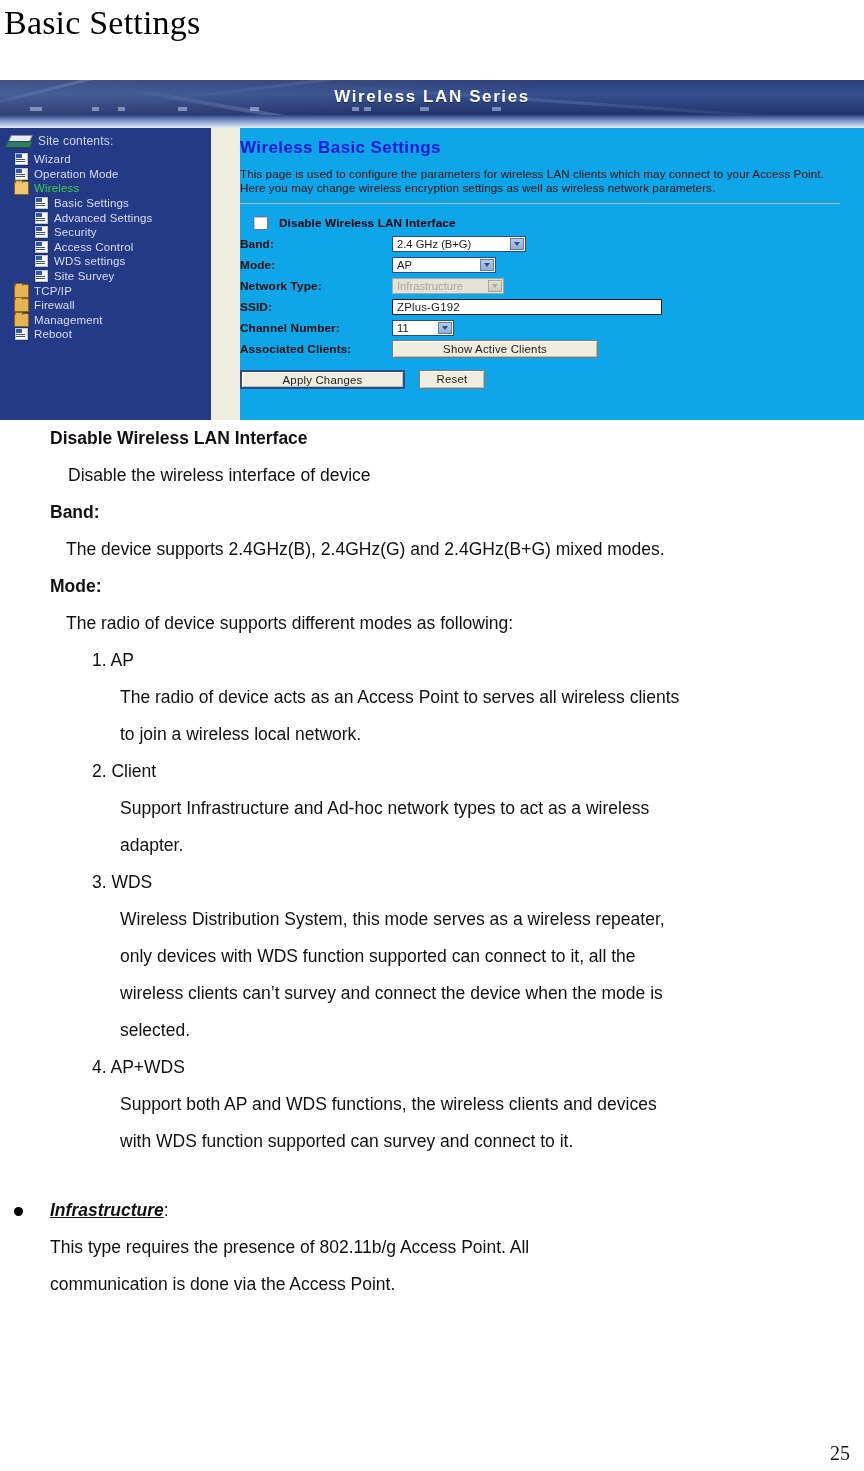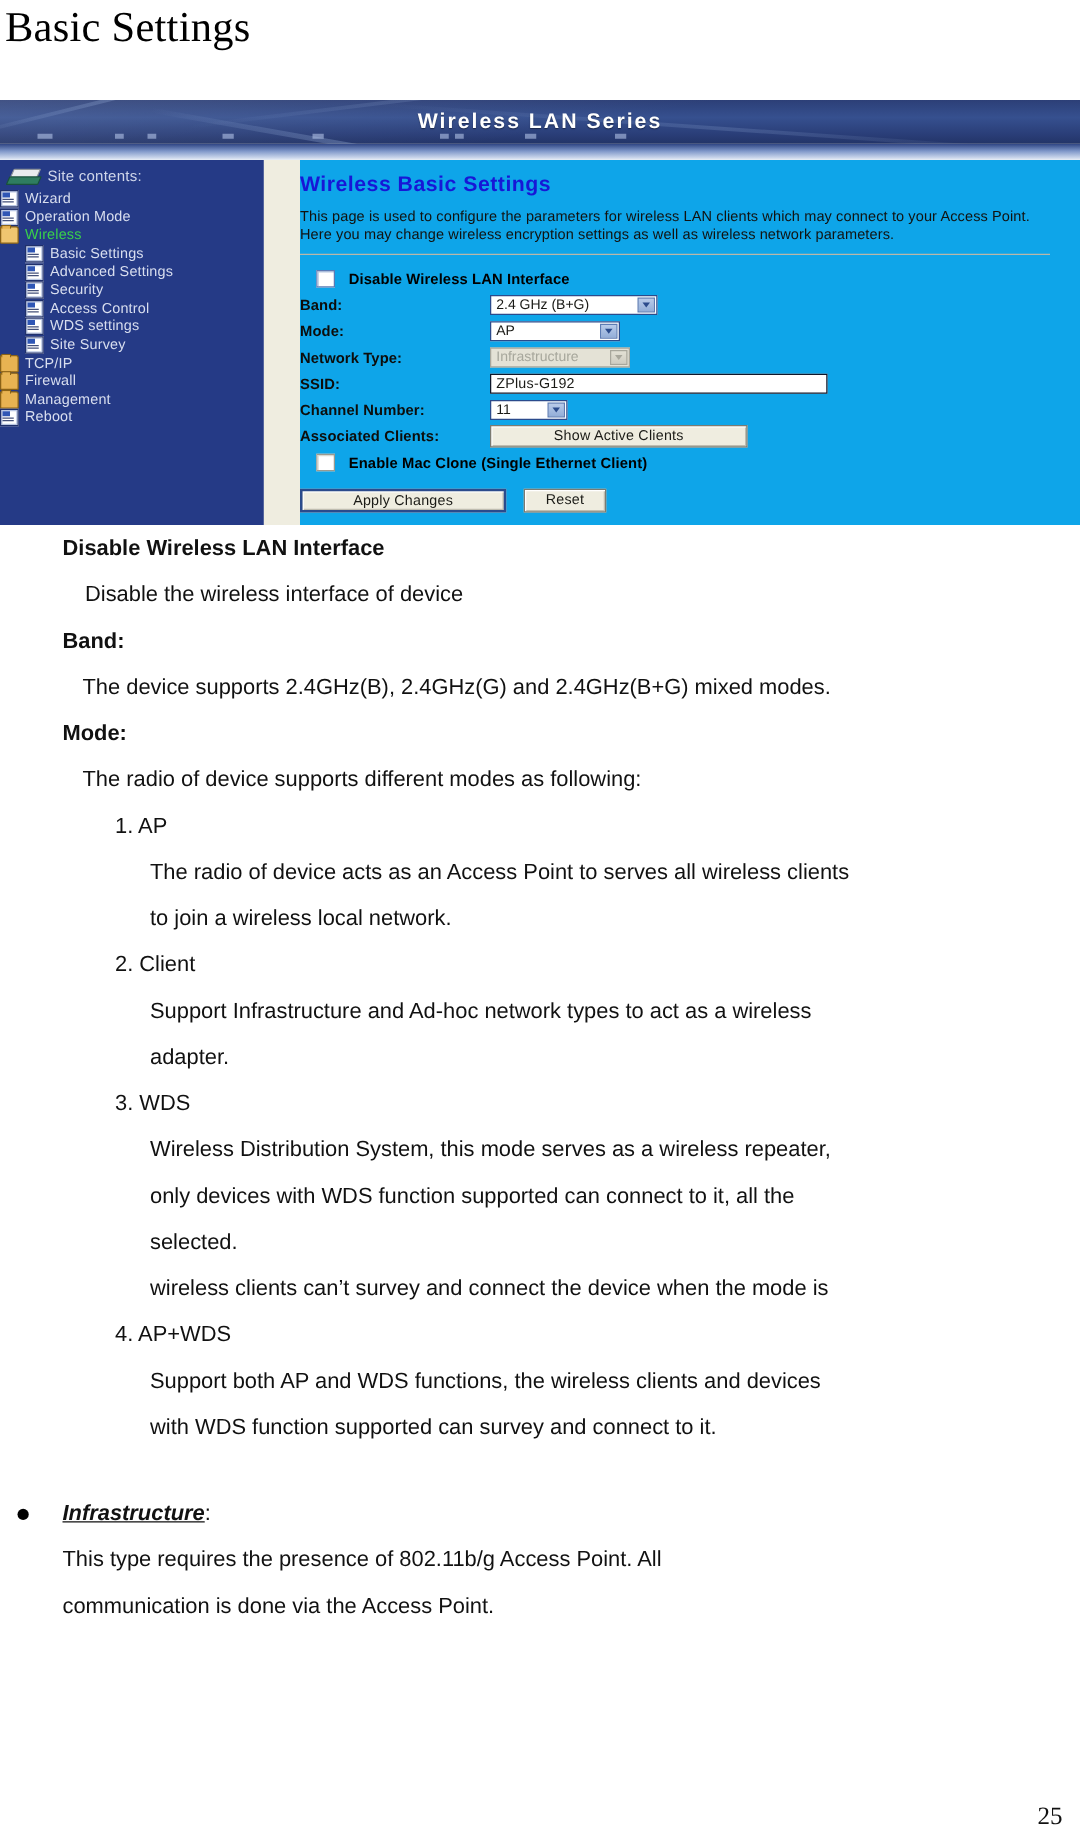--- a/index.html
+++ b/index.html
@@ -135,21 +135,21 @@
     border: 1px solid #19503c;
     transform: skewX(-24deg);
     border-radius: 1px;
   }
   .sc-head-label {
     color: #cfd6ea;
     font-size: 12px;
     letter-spacing: .2px;
   }
 
-  .nav { }
+  .nav { padding-left: 14px; }
   .nav-item {
     display: flex;
     align-items: center;
     height: 14.6px;
     white-space: nowrap;
   }
   .nav-item.lvl2 { padding-left: 20px; }
   .nav-label {
     font-size: 11.5px;
     letter-spacing: .15px;
@@ -517,24 +517,20 @@
           <span>11</span>
           <span class="arrow"></span>
         </span>
       </div>
 
       <div class="form-row">
         <span class="f-label">Associated Clients:</span>
         <span class="btn wide">Show Active Clients</span>
       </div>
 
-      <div class="form-row">
-        <span class="cb plain"></span>
-        <span class="cb-label">Enable Mac Clone (Single Ethernet Client)</span>
-      </div>
 
       <div class="btn-row">
         <span class="btn primary">Apply Changes</span>
         <span class="btn reset">Reset</span>
       </div>
     </div>
   </div>
 </div>
 
 <div class="doc-body">
@@ -546,22 +542,22 @@
   <div class="b-p2">The radio of device supports different modes as following:</div>
   <div class="b-num">1. AP</div>
   <div class="b-sub">The radio of device acts as an Access Point to serves all wireless clients</div>
   <div class="b-sub">to join a wireless local network.</div>
   <div class="b-num">2. Client</div>
   <div class="b-sub">Support Infrastructure and Ad-hoc network types to act as a wireless</div>
   <div class="b-sub">adapter.</div>
   <div class="b-num">3. WDS</div>
   <div class="b-sub">Wireless Distribution System, this mode serves as a wireless repeater,</div>
   <div class="b-sub">only devices with WDS function supported can connect to it, all the</div>
+  <div class="b-sub">wireless clients can’t survey and connect the device when the mode is</div>
   <div class="b-sub">selected.</div>
-  <div class="b-sub">wireless clients can’t survey and connect the device when the mode is</div>
   <div class="b-num">4. AP+WDS</div>
   <div class="b-sub">Support both AP and WDS functions, the wireless clients and devices</div>
   <div class="b-sub">with WDS function supported can survey and connect to it.</div>
 
   <div class="bullet-block">
     <span class="bullet-dot"></span>
     <div>
       <span class="b-term">Infrastructure</span><span>:</span>
     </div>
     <div>This type requires the presence of 802.11b/g Access Point. All</div>

